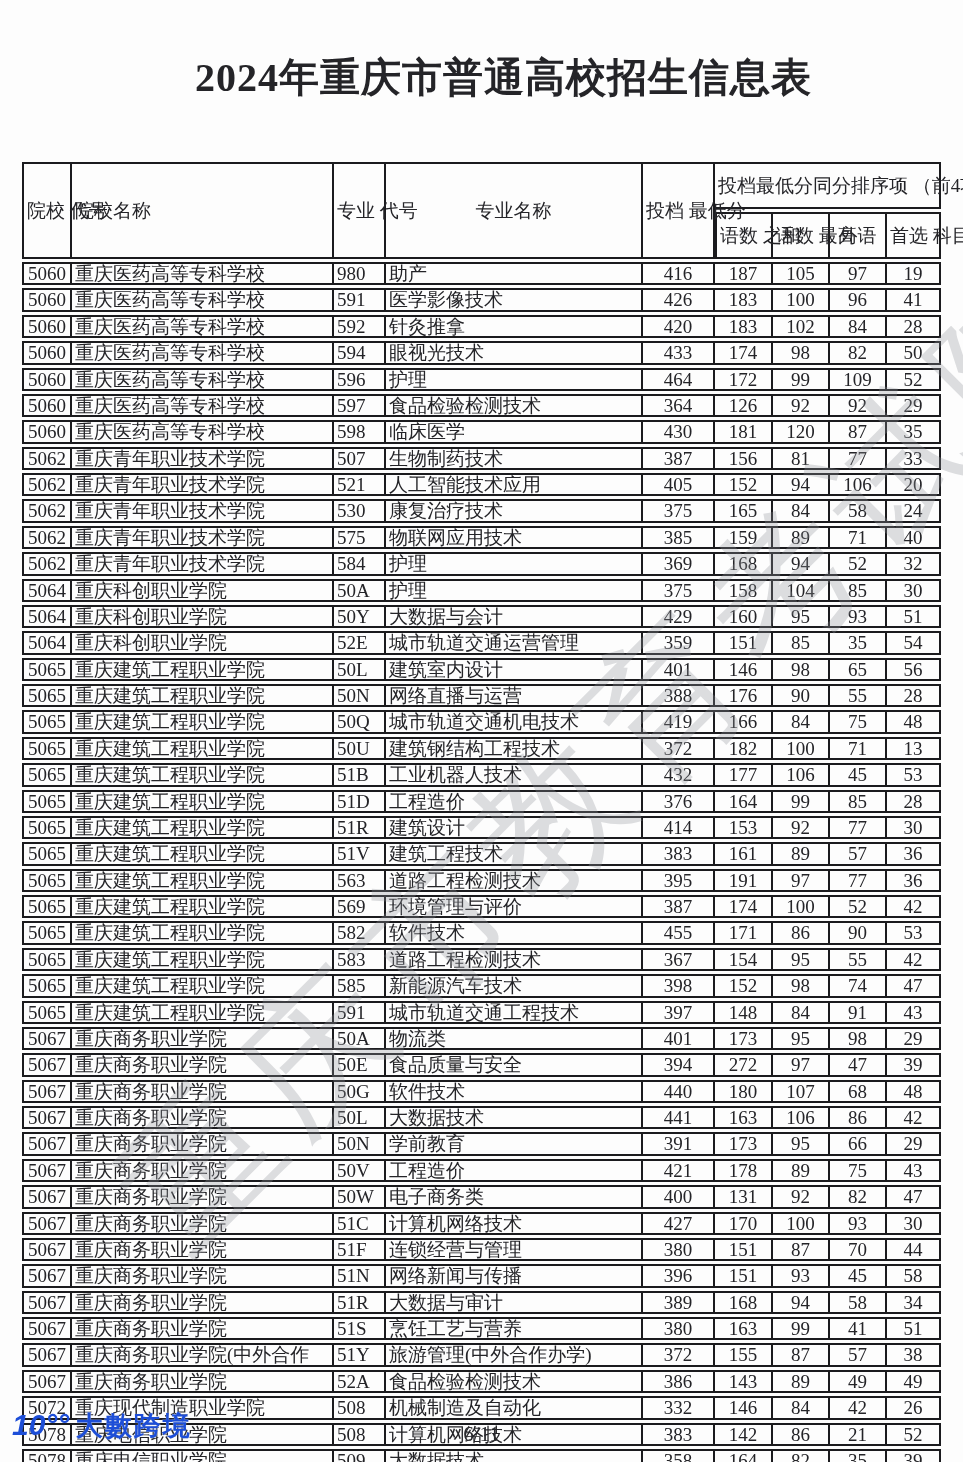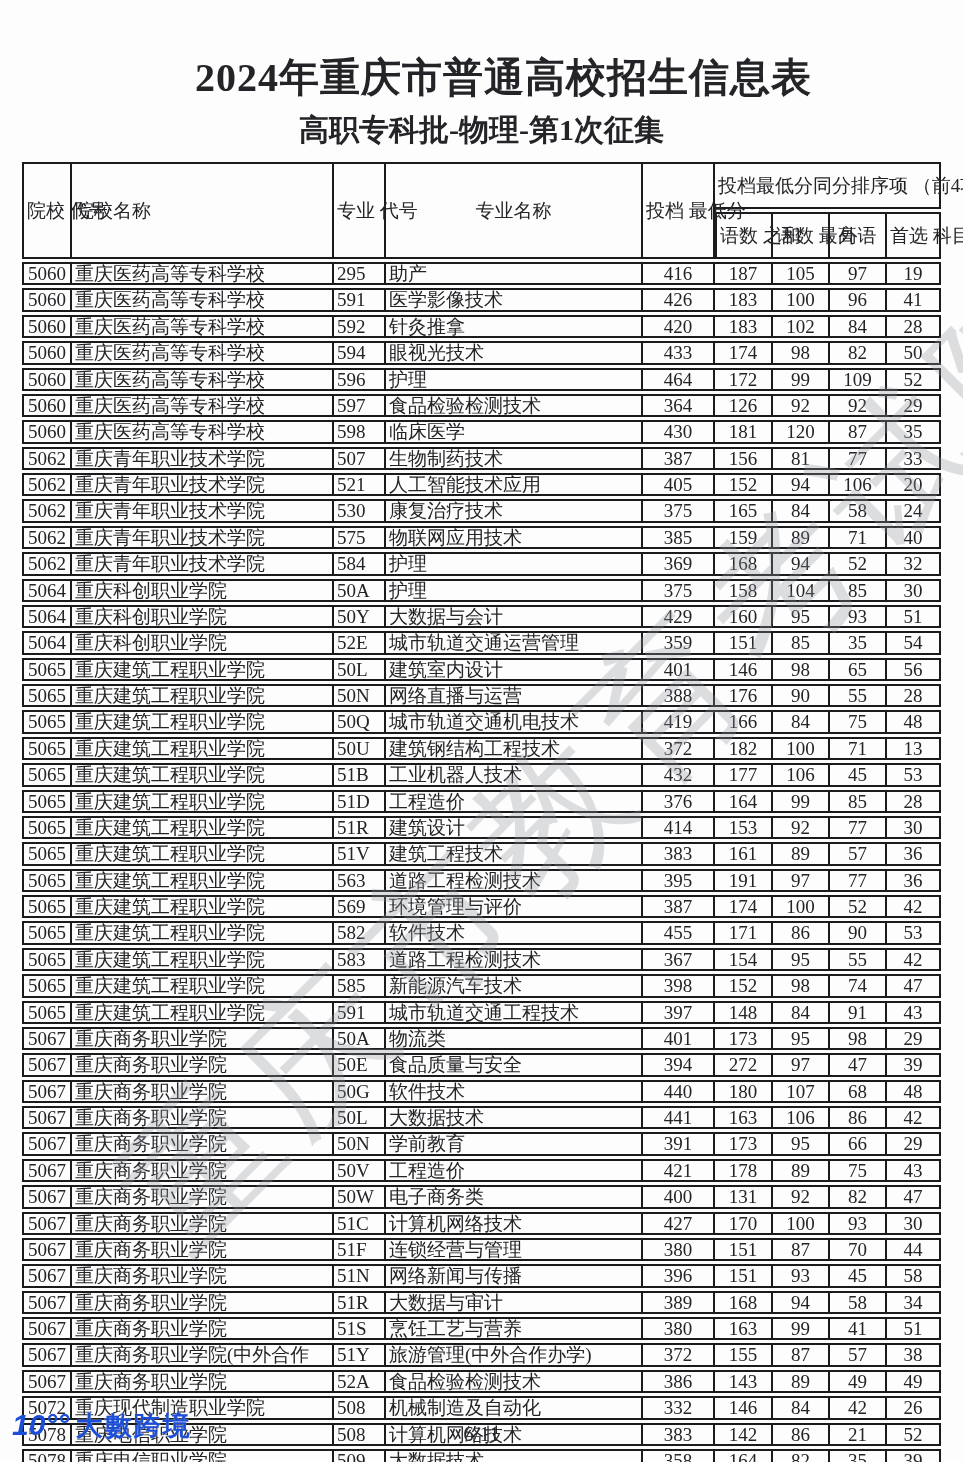--- a/index.html
+++ b/index.html
@@ -49,21 +49,20 @@
   }
   .logo-mark{font-size:30px;font-style:italic;letter-spacing:0;}
   .logo-text{font-size:27px;text-shadow:0 0 1px #d6dade;}
 </style>
 </head>
 <body>
 
 <div class="page">
 
   <div class="doc-title">2024年重庆市普通高校招生信息表</div>
-  <div class="doc-subtitle">高职专科批-物理-第1次征集</div>
 
   <div class="watermark">重庆市教育考试院</div>
 
   <table class="score">
     <colgroup>
       <col style="width:50px">
         <col style="width:262px">
         <col style="width:52px">
       <col style="width:257px">
         <col style="width:72px">
@@ -92,21 +91,21 @@
 最高</th>
         <th class="c">外语</th>
         <th class="twoline c">首选
 科目</th>
       </tr>
     </thead>
     <tbody>
         <tr>
           <td class="c">5060</td>
           <td class="l clip">重庆医药高等专科学校</td>
-          <td class="l">295</td>
+          <td class="l">980</td>
           <td class="l">助产</td>
           <td class="c">416</td>
           <td class="c">187</td>
           <td class="c">105</td>
           <td class="c">97</td>
           <td class="c">19</td>
         </tr>
         <tr>
           <td class="c">5060</td>
           <td class="l clip">重庆医药高等专科学校</td>

